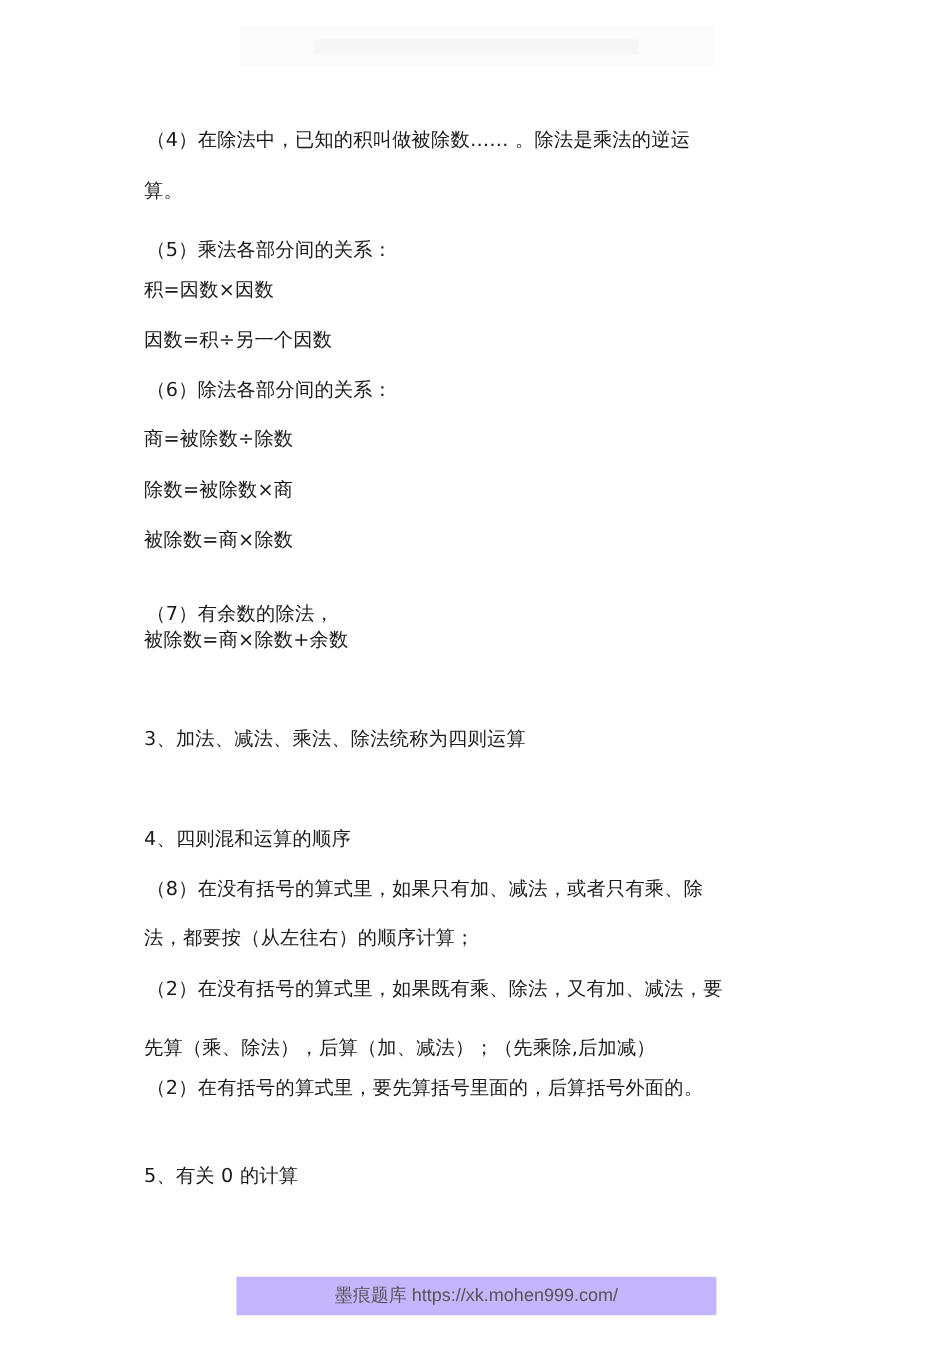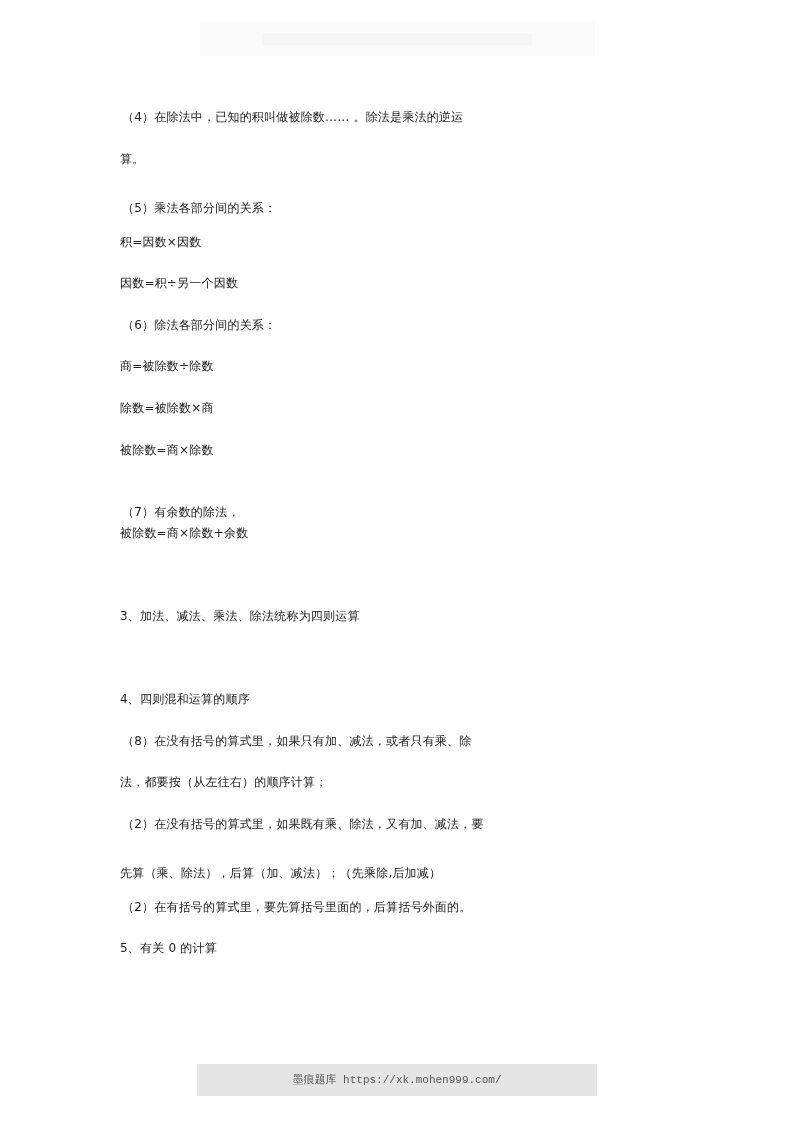--- a/index.html
+++ b/index.html
@@ -33,40 +33,40 @@
     }
     .content {
       position: absolute;
       left: 0;
       top: 0;
       width: 793px;
     }
     .line {
       position: absolute;
       left: 120px;
-      font-size: 12px;
+      font-size: 16px;
       line-height: 24px;
       white-space: nowrap;
       letter-spacing: 0.2px;
     }
     .line.indent {
       left: 122px;
     }
     .footer {
       position: absolute;
       left: 197px;
       top: 1064px;
       width: 400px;
       height: 32px;
-      background: #e5e5e5;
+      background: #c4b5fd;
       text-align: center;
-      font-size: 11px;
+      font-size: 15px;
       line-height: 32px;
       color: #555555;
-      font-family: Liberation Mono, monospace;
+      font-family: Liberation Sans, sans-serif;
     }
   </style>
 </head>
 <body>
 
 <div class="header-watermark">
   <div class="inner"></div>
 </div>
 
 <div class="content">
@@ -81,16 +81,16 @@
   <div class="line" style="top:438px">被除数=商×除数</div>
   <div class="line indent" style="top:500px">（7）有余数的除法，</div>
   <div class="line" style="top:521px">被除数=商×除数+余数</div>
   <div class="line" style="top:604px">3、加法、减法、乘法、除法统称为四则运算</div>
   <div class="line" style="top:687px">4、四则混和运算的顺序</div>
   <div class="line indent" style="top:729px">（8）在没有括号的算式里，如果只有加、减法，或者只有乘、除</div>
   <div class="line" style="top:770px">法，都要按（从左往右）的顺序计算；</div>
   <div class="line indent" style="top:812px">（2）在没有括号的算式里，如果既有乘、除法，又有加、减法，要</div>
   <div class="line" style="top:861px">先算（乘、除法），后算（加、减法）；（先乘除,后加减）</div>
   <div class="line indent" style="top:895px">（2）在有括号的算式里，要先算括号里面的，后算括号外面的。</div>
-  <div class="line" style="top:936px">5、有关 0 的计算</div>
+  <div class="line" style="top:968px">5、有关 0 的计算</div>
 </div>
 
 <div class="footer">墨痕题库 https://xk.mohen999.com/</div>
 
 </body></html>

